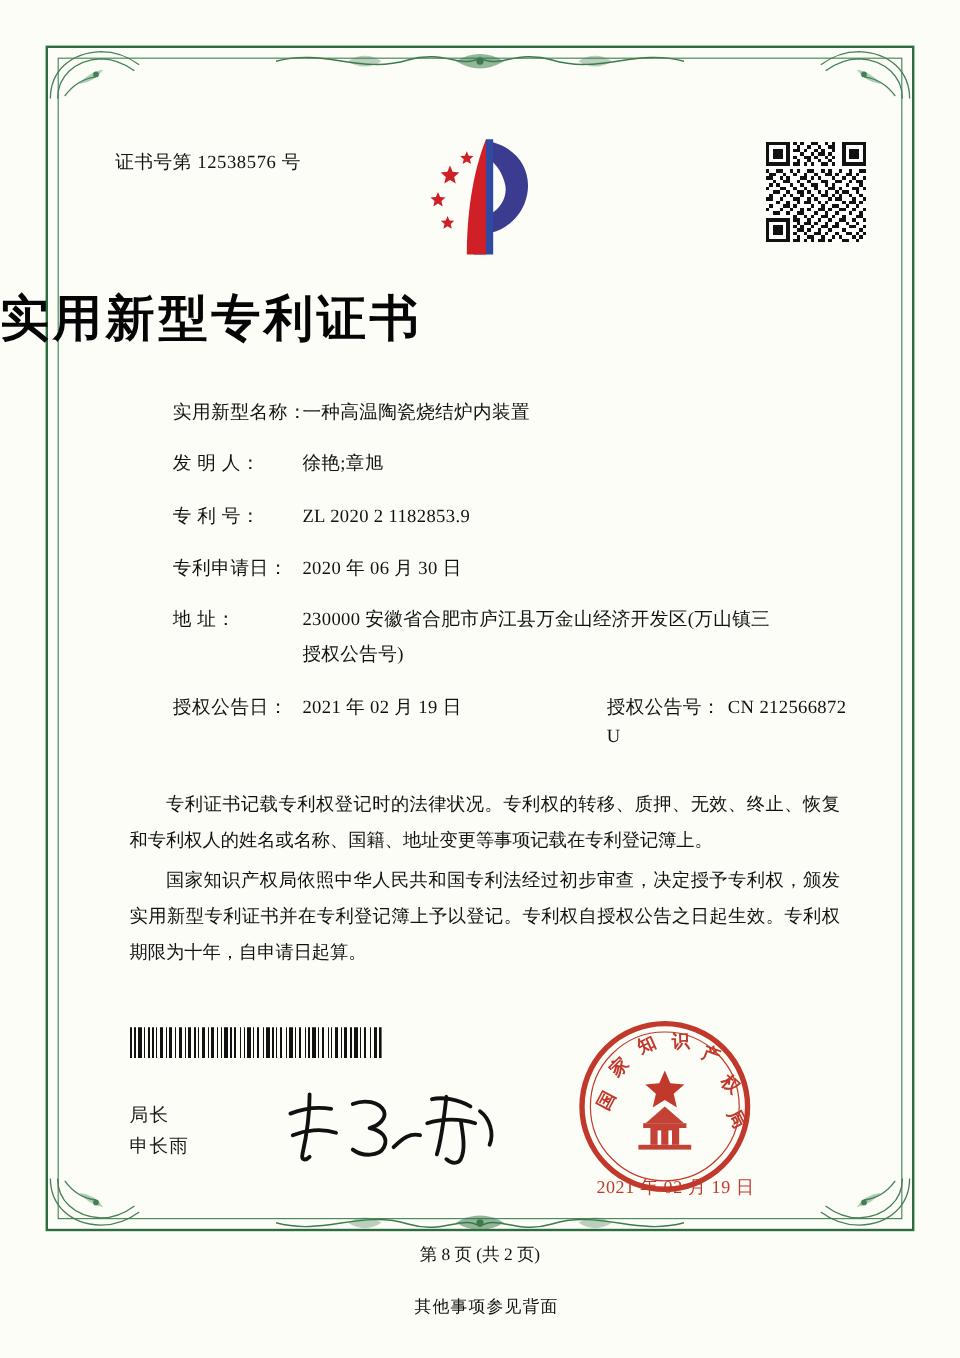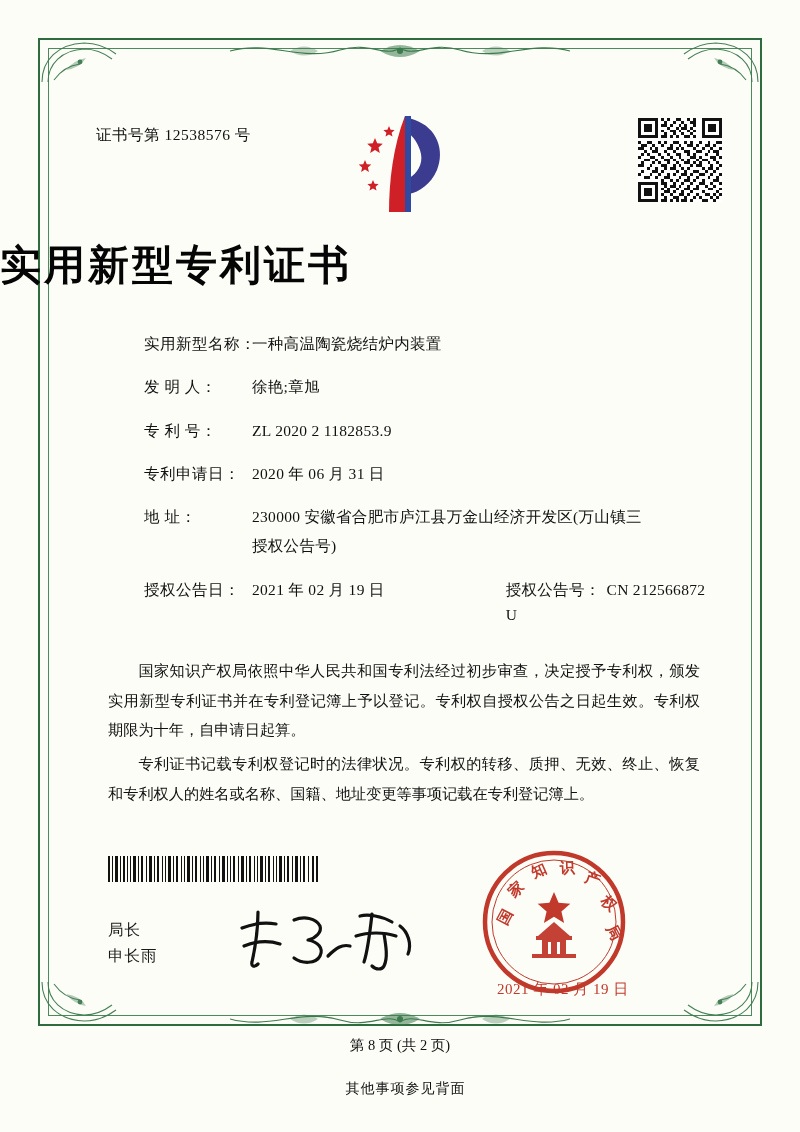--- a/index.html
+++ b/index.html
@@ -559,21 +559,21 @@
       <div class="value">徐艳;章旭</div>
     </div>
 
     <div class="row">
       <div class="label">专 利 号：</div>
       <div class="value">ZL 2020 2 1182853.9</div>
     </div>
 
     <div class="row">
       <div class="label">专利申请日：</div>
-      <div class="value">2020 年 06 月 31 日</div>
+      <div class="value">2020 年 06 月 30 日</div>
     </div>
 
 
     <div class="row">
       <div class="label">地 址：</div>
       <div class="value">
         <span>230000 安徽省合肥市庐江县万金山经济开发区(万山镇三</span>
         <span class="sub">授权公告号)</span>
       </div>
     </div>
@@ -584,22 +584,22 @@
         <span class="part1">2021 年 02 月 19 日</span>
         <span class="part2">
           <span class="lbl">授权公告号：</span><span>CN 212566872 U</span>
         </span>
       </div>
     </div>
 
   </div>
 
   <div class="paragraphs">
+    <p>专利证书记载专利权登记时的法律状况。专利权的转移、质押、无效、终止、恢复和专利权人的姓名或名称、国籍、地址变更等事项记载在专利登记簿上。</p>
     <p>国家知识产权局依照中华人民共和国专利法经过初步审查，决定授予专利权，颁发实用新型专利证书并在专利登记簿上予以登记。专利权自授权公告之日起生效。专利权期限为十年，自申请日起算。</p>
-    <p>专利证书记载专利权登记时的法律状况。专利权的转移、质押、无效、终止、恢复和专利权人的姓名或名称、国籍、地址变更等事项记载在专利登记簿上。</p>
   </div>
 
   <div class="barcode">
     <svg viewBox="0 0 210 26" shape-rendering="crispEdges">
       <g fill="#111">
         <rect x="0" y="0" width="2" height="26"></rect>
           <rect x="4" y="0" width="1" height="26"></rect>
         <rect x="7" y="0" width="3" height="26"></rect>
           <rect x="12" y="0" width="1" height="26"></rect>
         <rect x="15" y="0" width="2" height="26"></rect>

